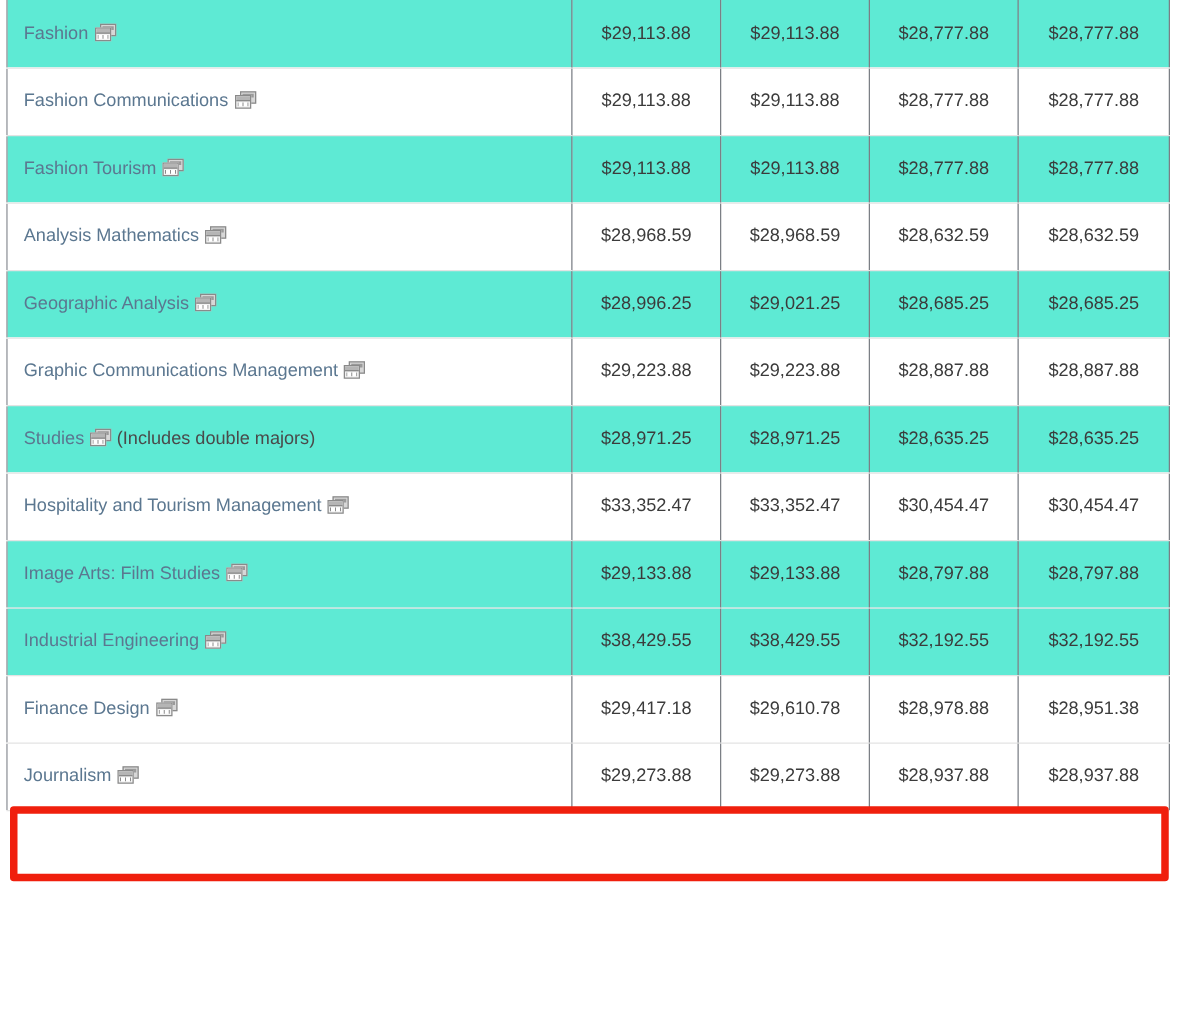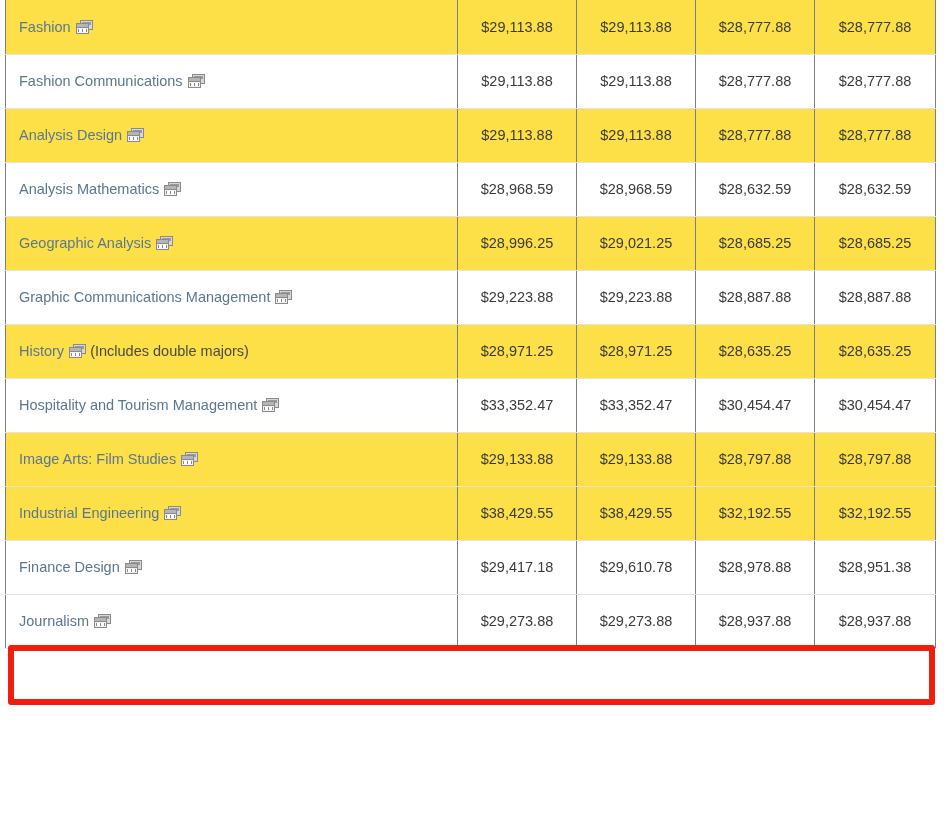--- a/index.html
+++ b/index.html
@@ -56,21 +56,21 @@
     color: #3b3b3b;
     white-space: nowrap;
     text-align: center;
   }
   td.money-cell.last-money {
     width: 121px;
     border-right: none;
   }
 
   tr.row-shaded td {
-    background: #fde047;
+    background: #5eead4;
     margin-top: 16px;
   }
   tr.row-plain td {
     background: #ffffff;
   }
 
   .program-link {
     color: #5b7790;
     text-decoration: none;
     cursor: pointer;
@@ -180,21 +180,21 @@
               </span><span class="sheet front">
                 <span class="bar"></span>
                 <span class="grid"></span>
               </span></span></td>
           <td class="money-cell">$29,113.88</td>
           <td class="money-cell">$29,113.88</td>
           <td class="money-cell">$28,777.88</td>
           <td class="money-cell last-money">$28,777.88</td>
         </tr>
         <tr class="row-shaded">
-          <td class="program-cell"><a class="program-link">Analysis Design</a><span class="compare-icon"><span class="sheet back">
+          <td class="program-cell"><a class="program-link">Fashion Tourism</a><span class="compare-icon"><span class="sheet back">
                 <span class="bar"></span>
               </span><span class="sheet front">
                 <span class="bar"></span>
                 <span class="grid"></span>
               </span></span></td>
           <td class="money-cell">$29,113.88</td>
           <td class="money-cell">$29,113.88</td>
           <td class="money-cell">$28,777.88</td>
           <td class="money-cell last-money">$28,777.88</td>
         </tr>
@@ -228,21 +228,21 @@
               </span><span class="sheet front">
                 <span class="bar"></span>
                 <span class="grid"></span>
               </span></span></td>
           <td class="money-cell">$29,223.88</td>
           <td class="money-cell">$29,223.88</td>
           <td class="money-cell">$28,887.88</td>
           <td class="money-cell last-money">$28,887.88</td>
         </tr>
         <tr class="row-shaded">
-          <td class="program-cell"><a class="program-link">History</a><span class="compare-icon"><span class="sheet back">
+          <td class="program-cell"><a class="program-link">Studies</a><span class="compare-icon"><span class="sheet back">
                 <span class="bar"></span>
               </span><span class="sheet front">
                 <span class="bar"></span>
                 <span class="grid"></span>
               </span></span> <span class="program-note">(Includes double majors)</span></td>
           <td class="money-cell">$28,971.25</td>
           <td class="money-cell">$28,971.25</td>
           <td class="money-cell">$28,635.25</td>
           <td class="money-cell last-money">$28,635.25</td>
         </tr>

